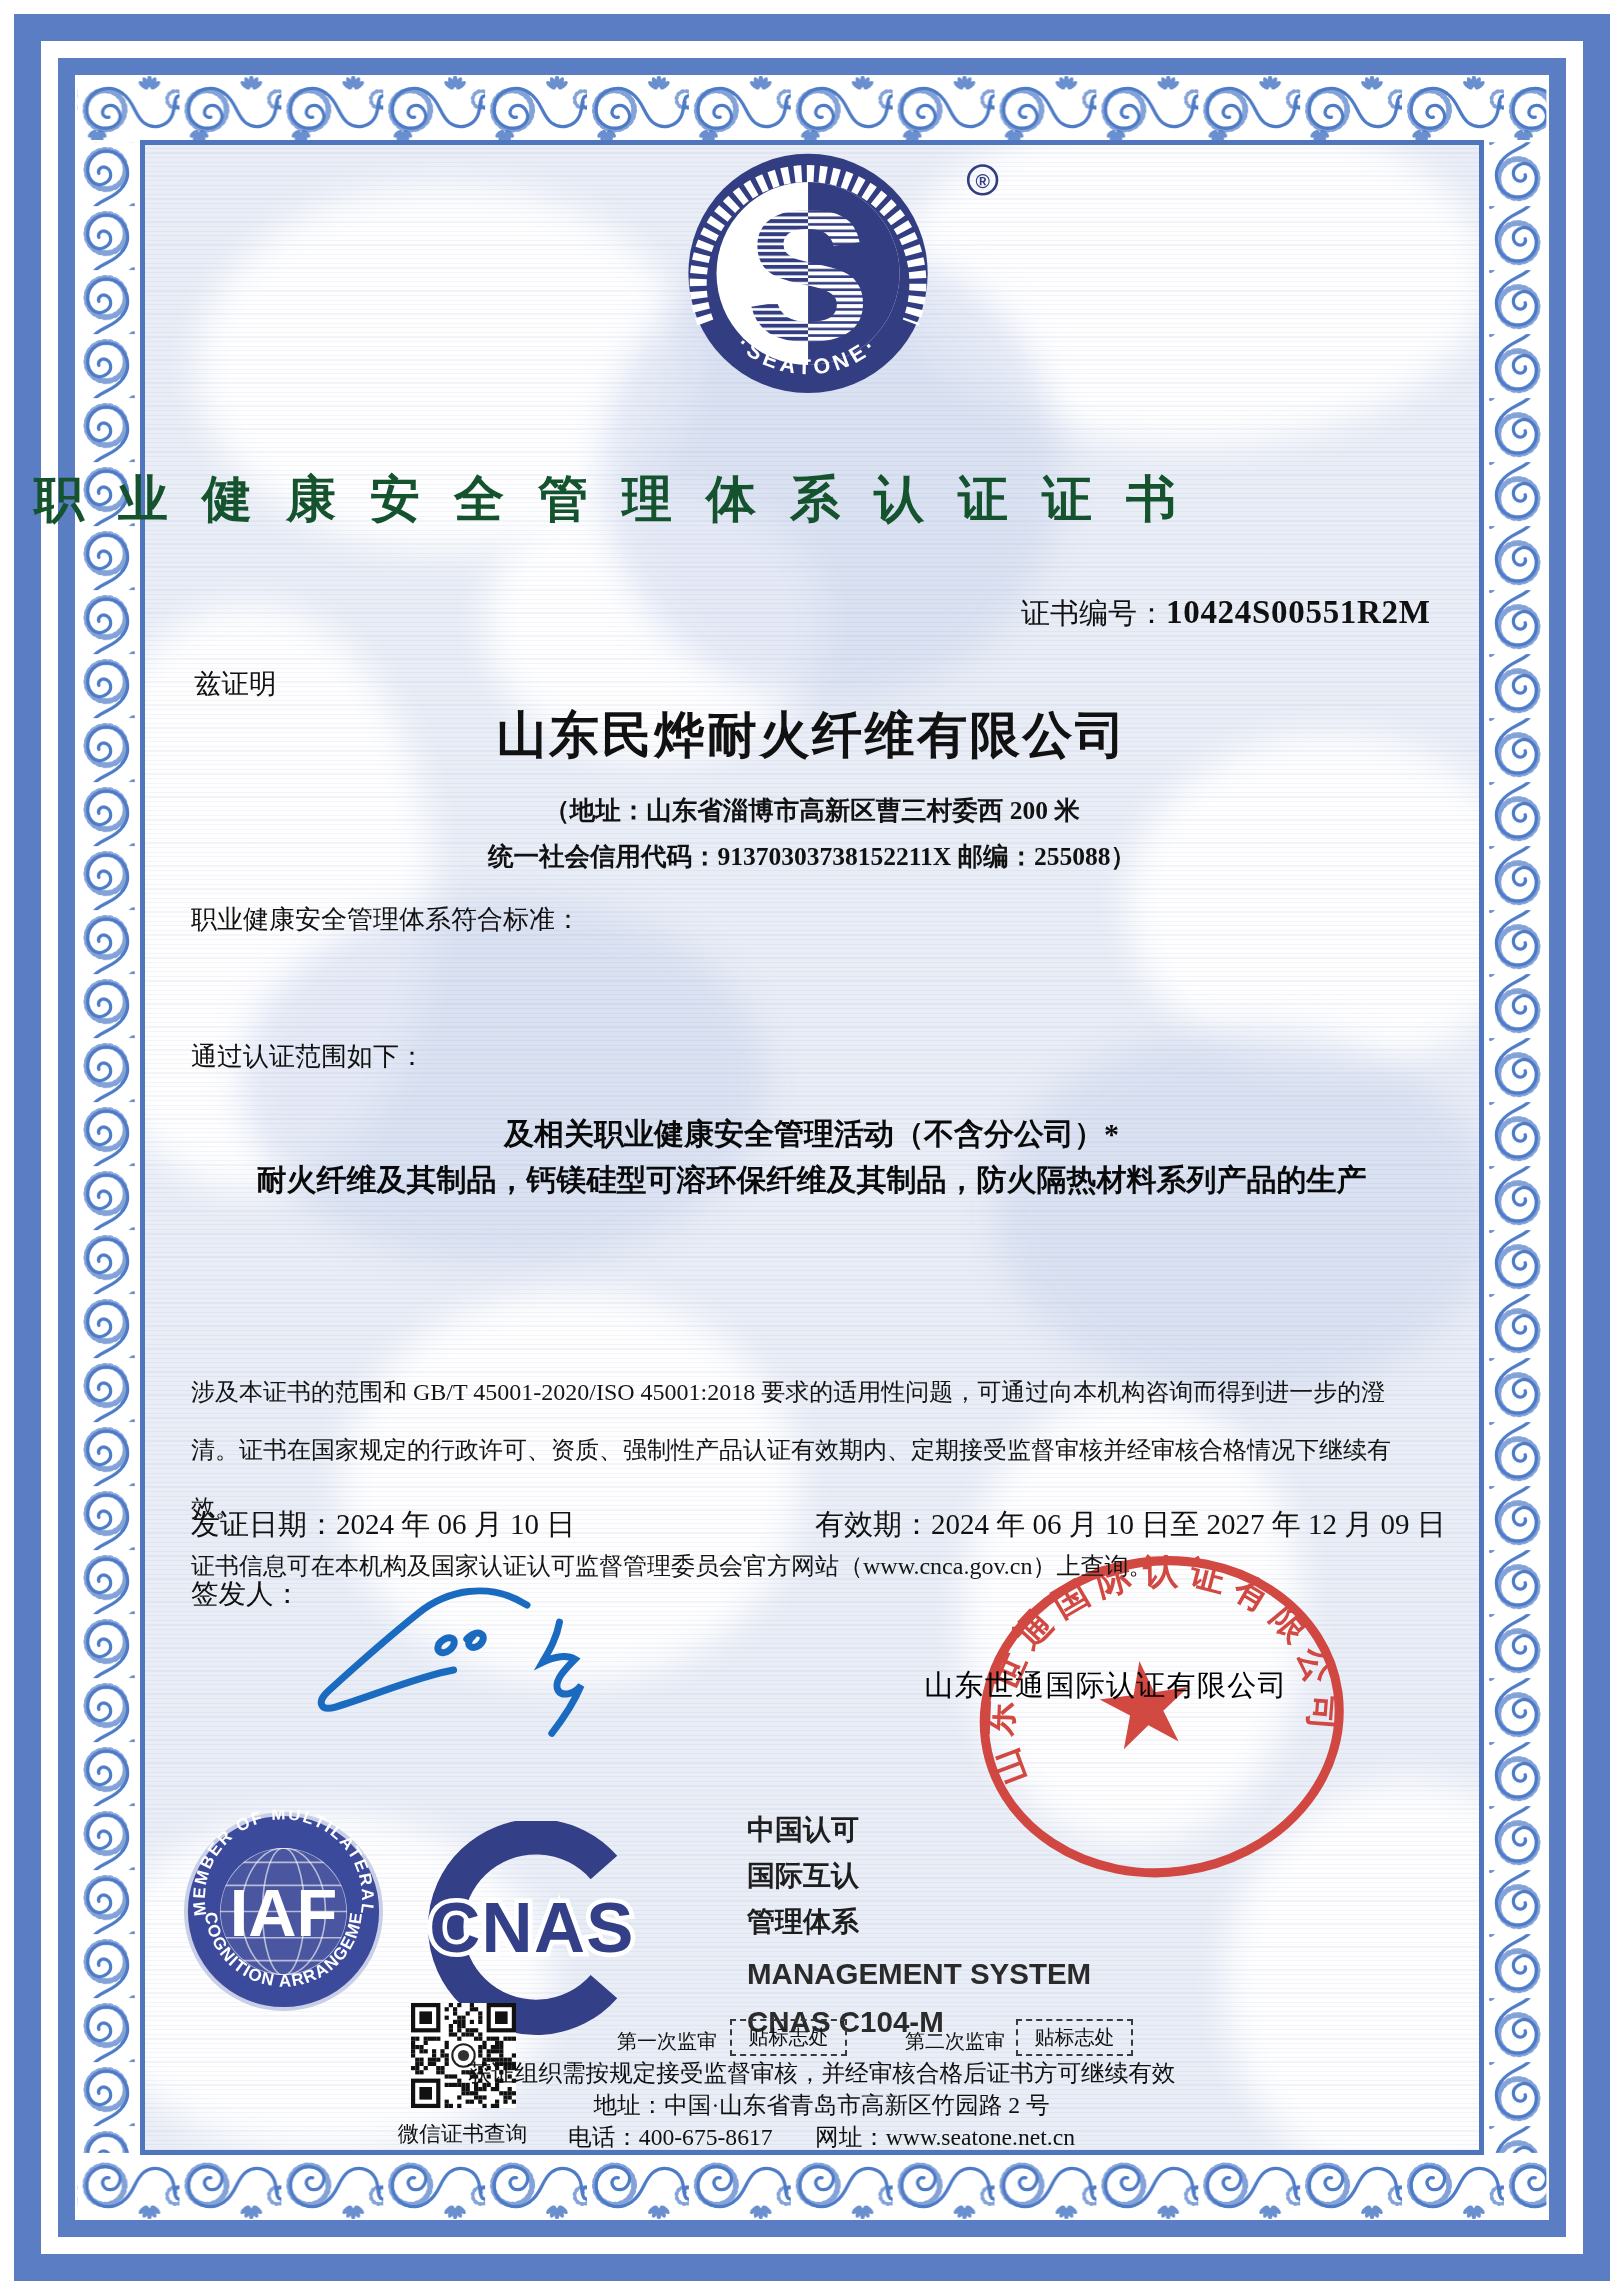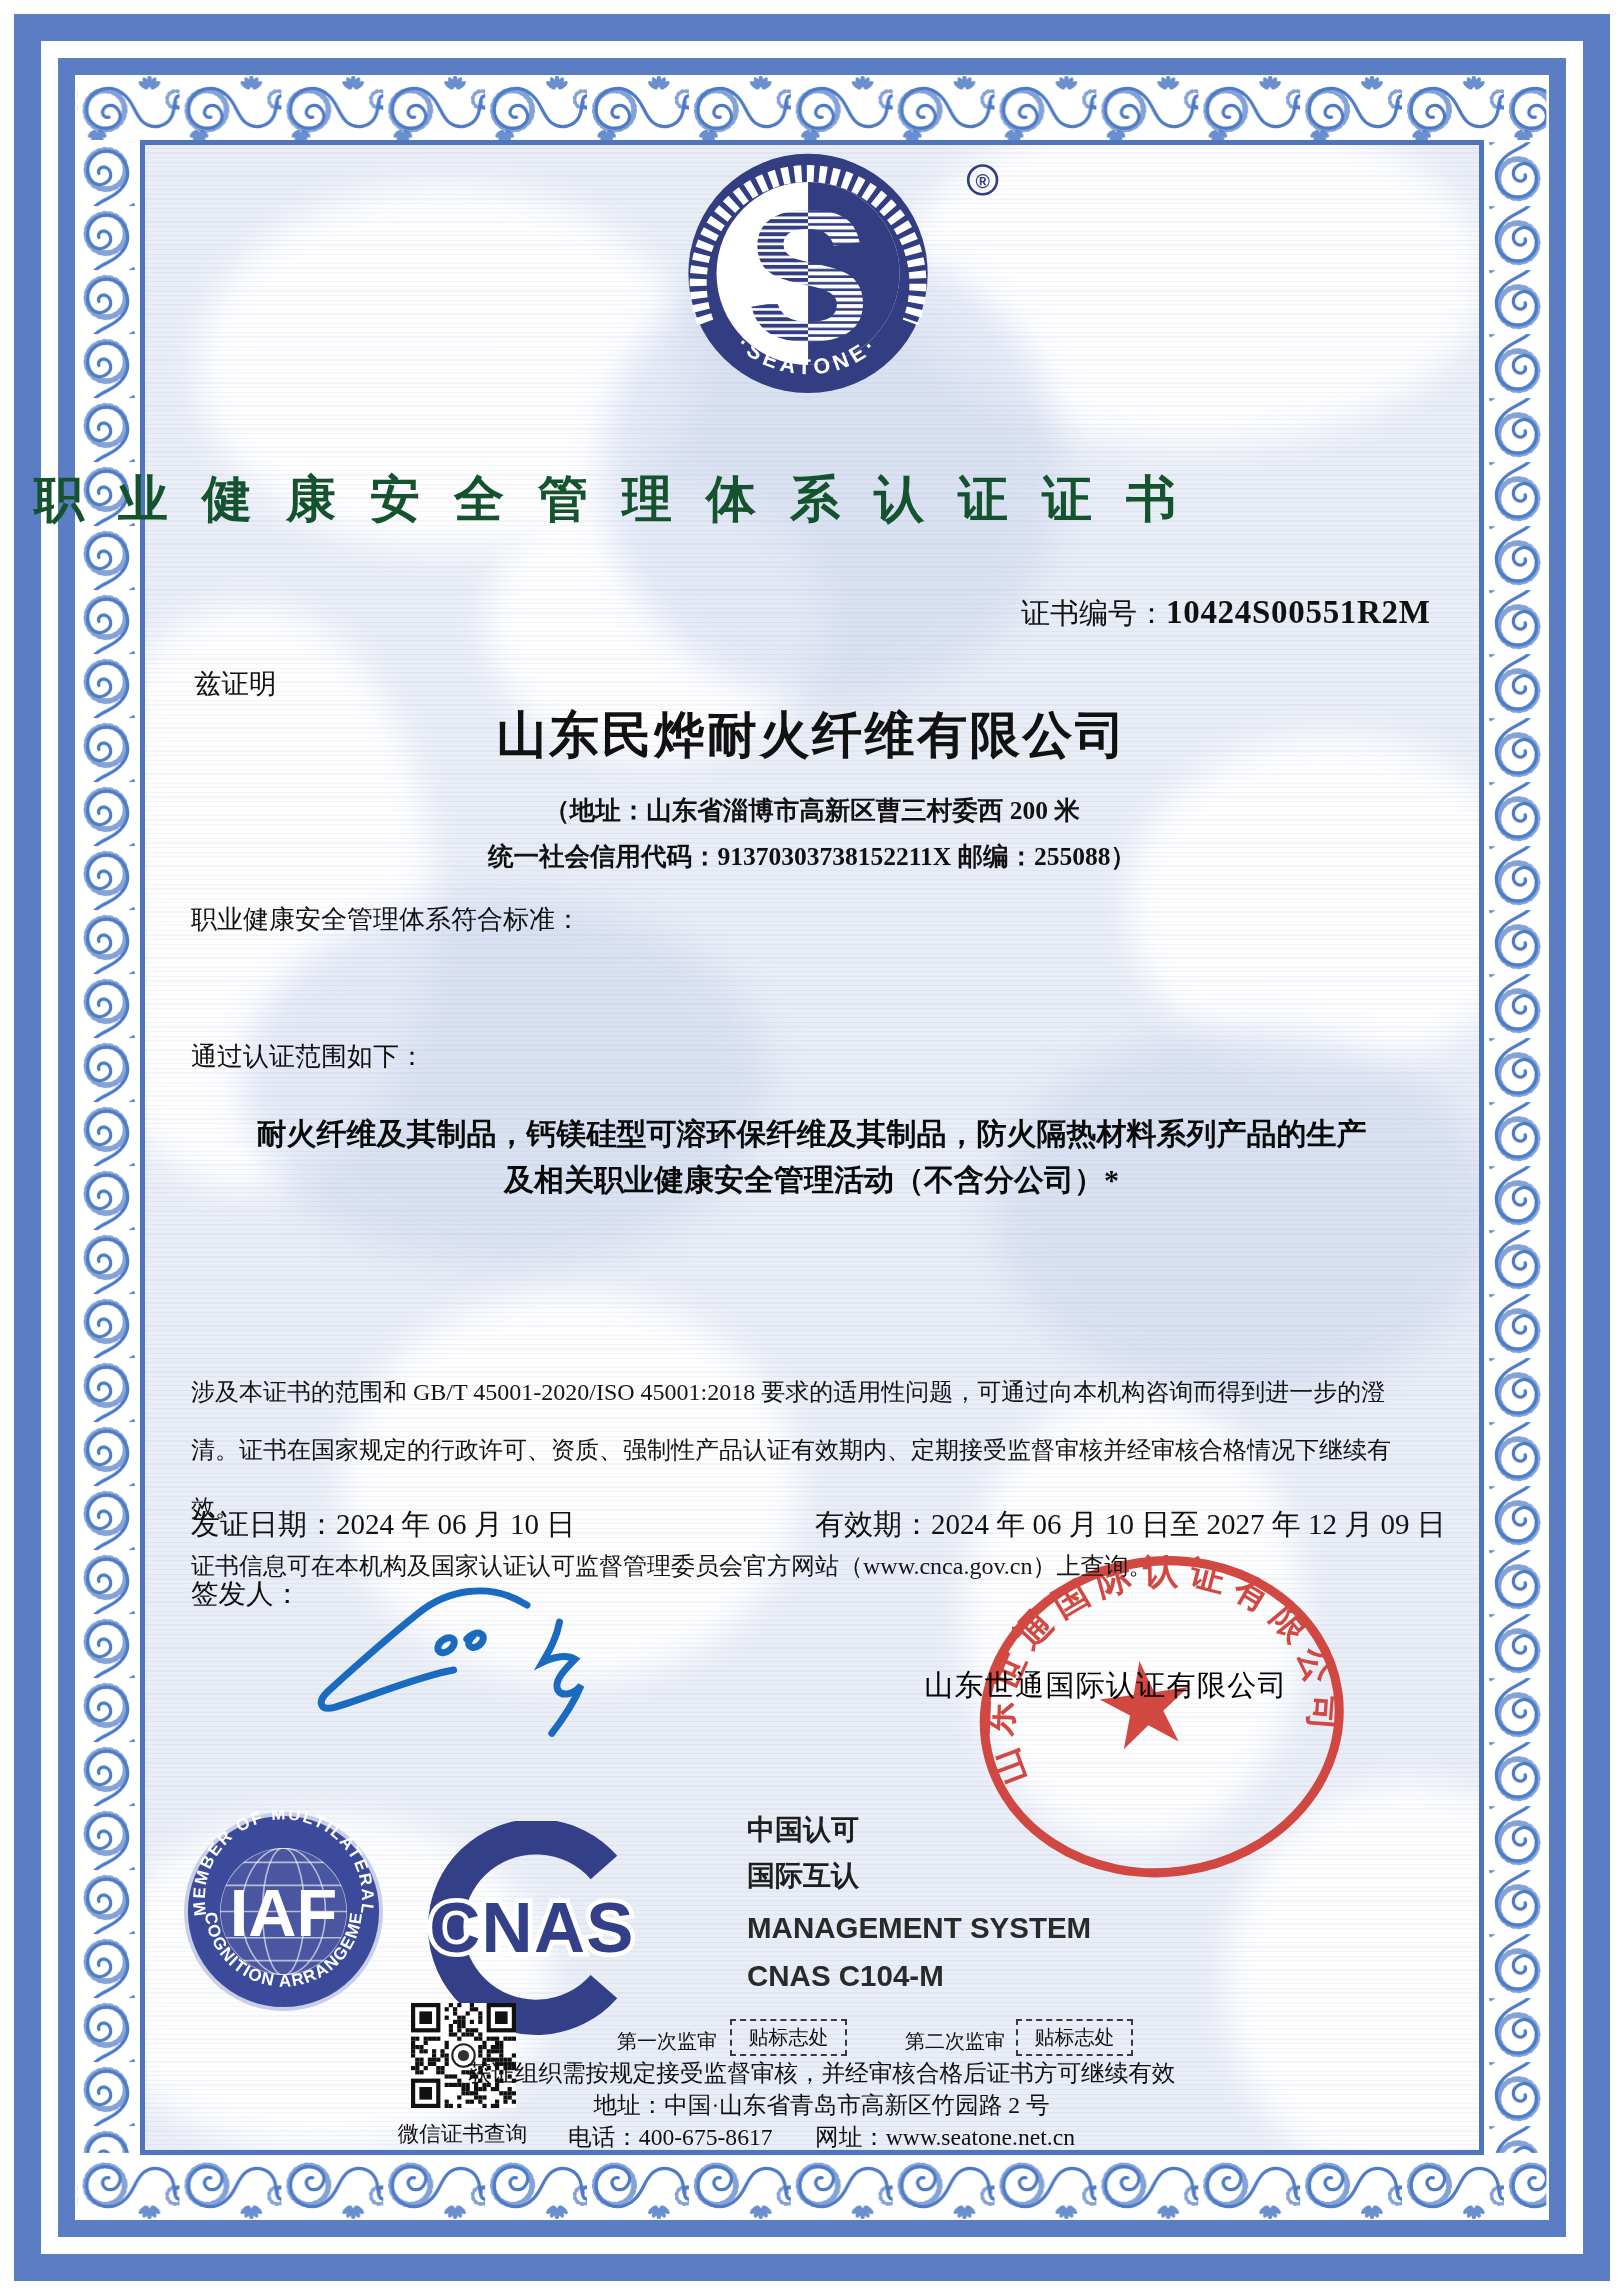--- a/index.html
+++ b/index.html
@@ -205,22 +205,22 @@
   <div class="abs certno z5">
     <span>证书编号：</span><b>10424S00551R2M</b>
   </div>
   <div class="abs declare z5">兹证明</div>
   <div class="abs company z5">山东民烨耐火纤维有限公司</div>
   <div class="abs addr addr1 z5">（地址：山东省淄博市高新区曹三村委西 200 米</div>
   <div class="abs addr addr2 z5">统一社会信用代码：91370303738152211X 邮编：255088）</div>
   <div class="abs stdlabel z5">职业健康安全管理体系符合标准：</div>
   <div class="abs scopelabel z5">通过认证范围如下：</div>
   <div class="abs scope z5">
+    <div>及相关职业健康安全管理活动（不含分公司）*</div>
     <div>耐火纤维及其制品，钙镁硅型可溶环保纤维及其制品，防火隔热材料系列产品的生产</div>
-    <div>及相关职业健康安全管理活动（不含分公司）*</div>
   </div>
   <div class="abs notes z5">
     <div>涉及本证书的范围和 GB/T 45001-2020/ISO 45001:2018 要求的适用性问题，可通过向本机构咨询而得到进一步的澄</div>
     <div>清。证书在国家规定的行政许可、资质、强制性产品认证有效期内、定期接受监督审核并经审核合格情况下继续有效。</div>
     <div>证书信息可在本机构及国家认证认可监督管理委员会官方网站（www.cnca.gov.cn）上查询。</div>
   </div>
   <div class="abs dateline issued z5">发证日期：2024 年 06 月 10 日</div>
   <div class="abs dateline valid z5">有效期：2024 年 06 月 10 日至 2027 年 12 月 09 日</div>
   <div class="abs signer z5">签发人：</div>
 
@@ -274,20 +274,21 @@
   </svg>
 
   <svg class="abs z5" style="left:401px;top:1821px;" width="275" height="216" viewBox="0 0 420 330">
     <path d="M 310 71 A 138 138 0 1 0 310 253" fill="none" stroke="#333f87" stroke-width="54"></path>
     <text x="200" y="200" font-size="108" font-weight="bold" fill="#333f87" text-anchor="middle" letter-spacing="2" style="paint-order:stroke;stroke:#ffffff;stroke-width:14;">CNAS</text>
   </svg>
 
   <div class="abs cnblock">
     <div class="zh">中国认可</div>
     <div class="zh">国际互认</div>
+    <div class="zh">管理体系</div>
     <div class="en">MANAGEMENT SYSTEM</div>
     <div class="en">CNAS C104-M</div>
   </div>
 
   <svg id="qr-svg" class="abs z5" style="left:411px;top:2003px;" width="105" height="105" viewBox="0 0 150 150">
       <rect x="0" y="0" width="150" height="150" fill="#ffffff"></rect>
       <rect x="0" y="0" width="42" height="42" fill="#111"></rect>
       <rect x="6" y="6" width="30" height="30" fill="#fff"></rect>
       <rect x="12" y="12" width="18" height="18" fill="#111"></rect>
       <rect x="108" y="0" width="42" height="42" fill="#111"></rect>

